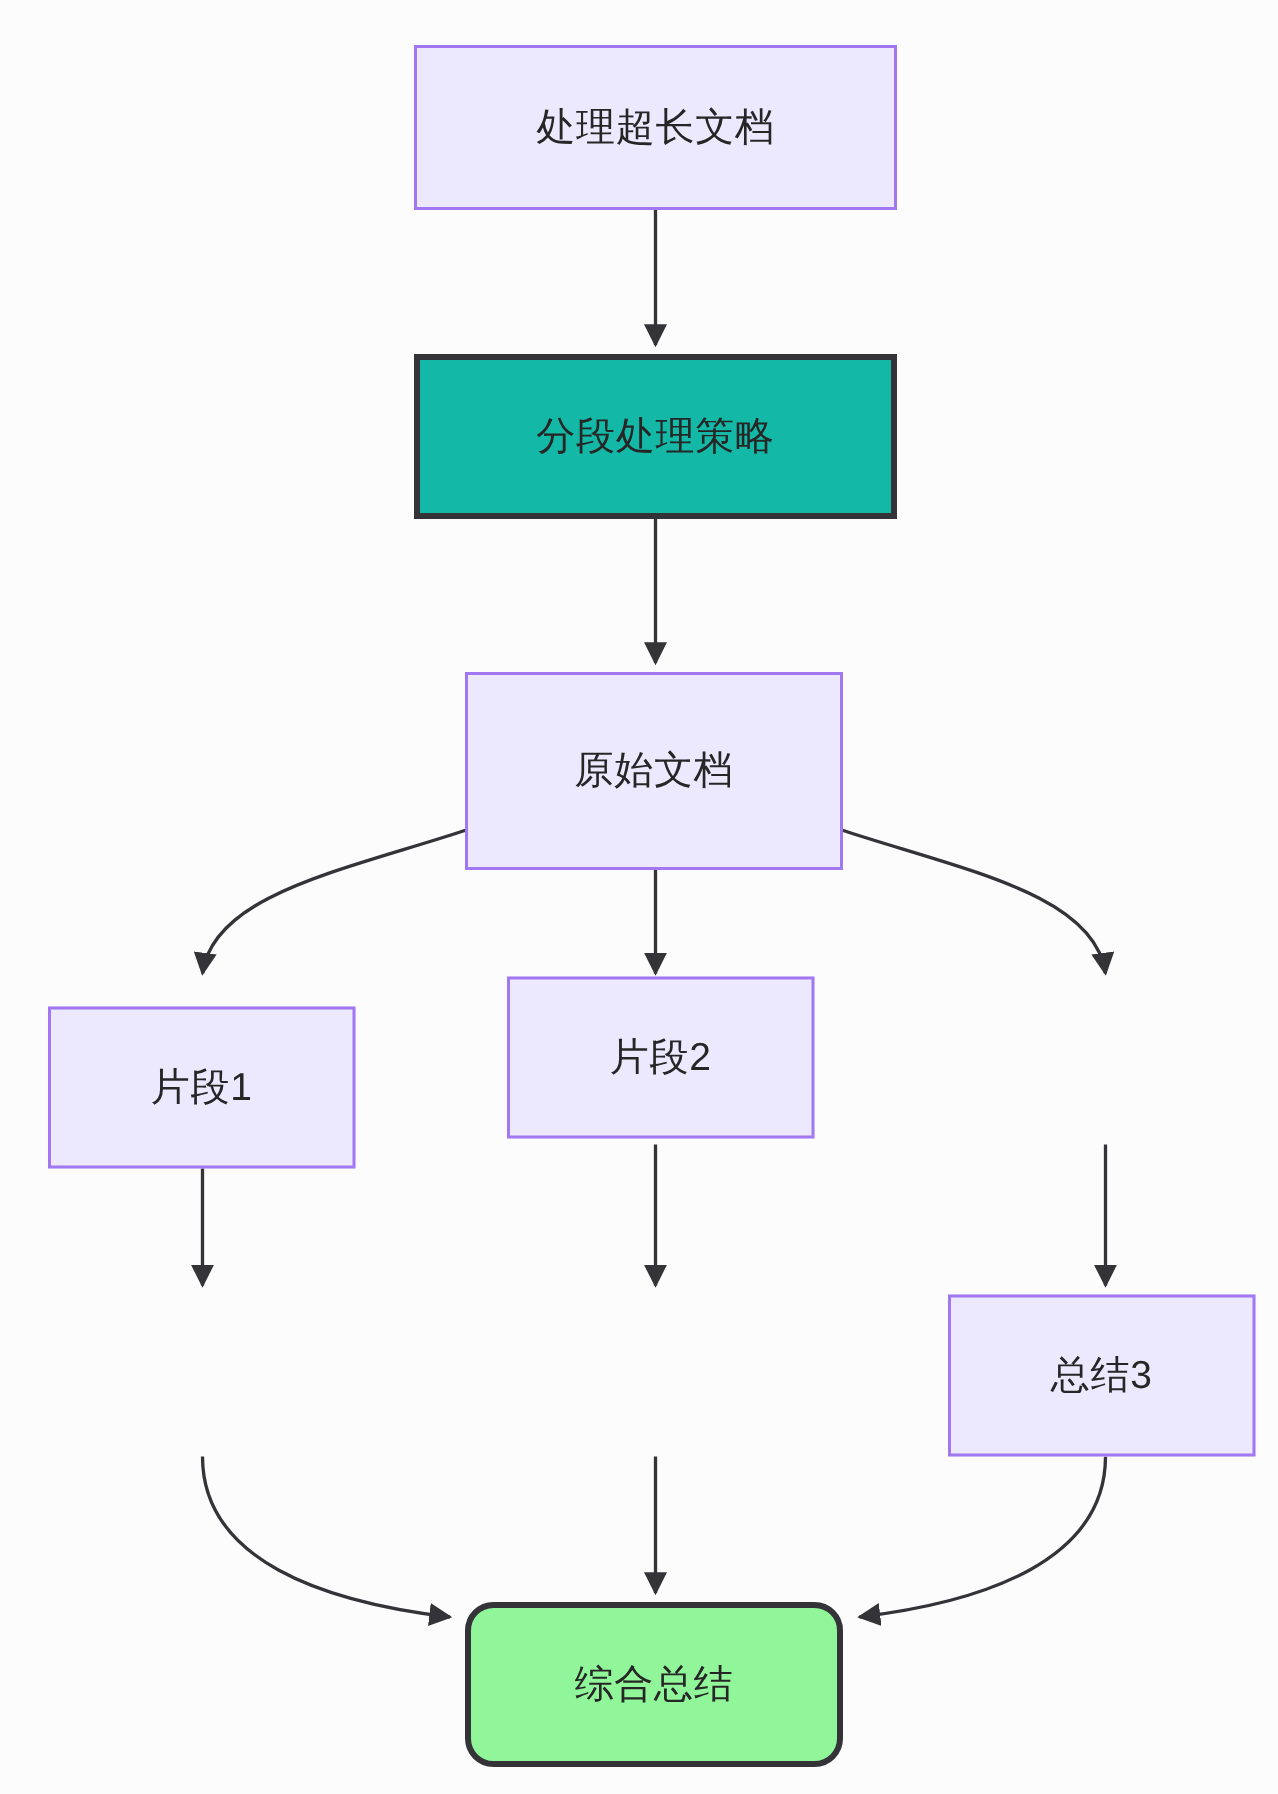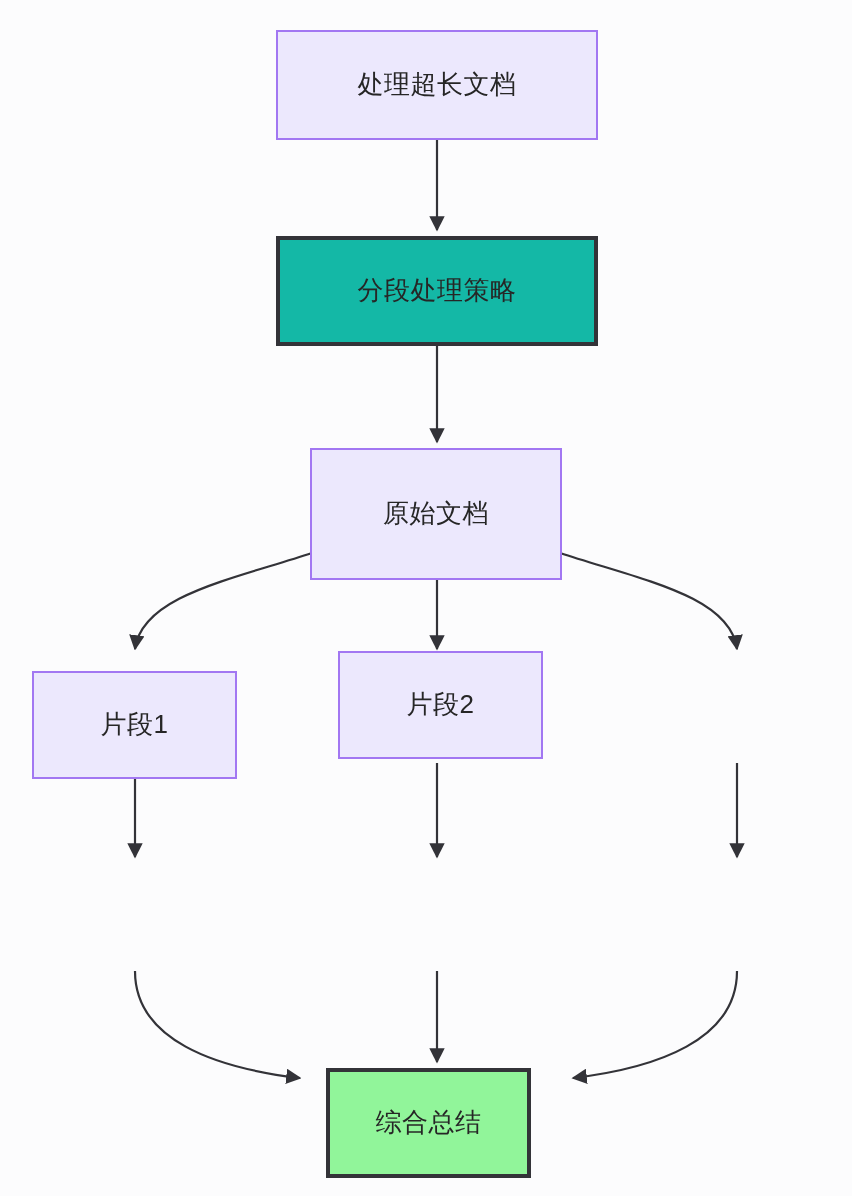--- a/index.html
+++ b/index.html
@@ -56,21 +56,21 @@
   
   #node-doc      { left: 276px; top: 30px;   width: 322px; height: 110px; }
   #node-strategy { left: 276px; top: 236px;  width: 322px; height: 110px; }
   #node-source   { left: 310px; top: 448px;  width: 252px; height: 132px; }
   #node-seg1     { left: 32px;  top: 655px;  width: 205px; height: 108px; margin-top: 16px; }
   #node-seg2     { left: 338px; top: 651px;  width: 205px; height: 108px; }
   #node-seg3     { left: 632px; top: 655px;  width: 205px; height: 108px; }
   #node-sum1     { left: 32px;  top: 863px;  width: 205px; height: 108px; }
   #node-sum2     { left: 338px; top: 863px;  width: 205px; height: 108px; }
   #node-sum3     { left: 632px; top: 863px;  width: 205px; height: 108px; }
-  #node-final    { left: 326px; top: 1068px; width: 205px; height: 110px; }
+  #node-final    { left: 310px; top: 1068px; width: 252px; height: 110px; border-radius: 19px; }
   .edge-path {
     fill: none;
     stroke: #333338;
     stroke-width: 2.2;
   }
   .arrow-head {
     fill: #333338;
   }
 </style>
 </head>
@@ -124,18 +124,21 @@
     <span class="node-label">片段1</span>
   </div>
 
   <div class="node plain" id="node-seg2">
     <span class="node-label">片段2</span>
   </div>
 
 
 
 
+  <div class="node plain" id="node-sum3">
+    <span class="node-label">总结3</span>
+  </div>
 
   <div class="node result" id="node-final">
     <span class="node-label">综合总结</span>
   </div>
 
 </div>
 
 </body></html>

